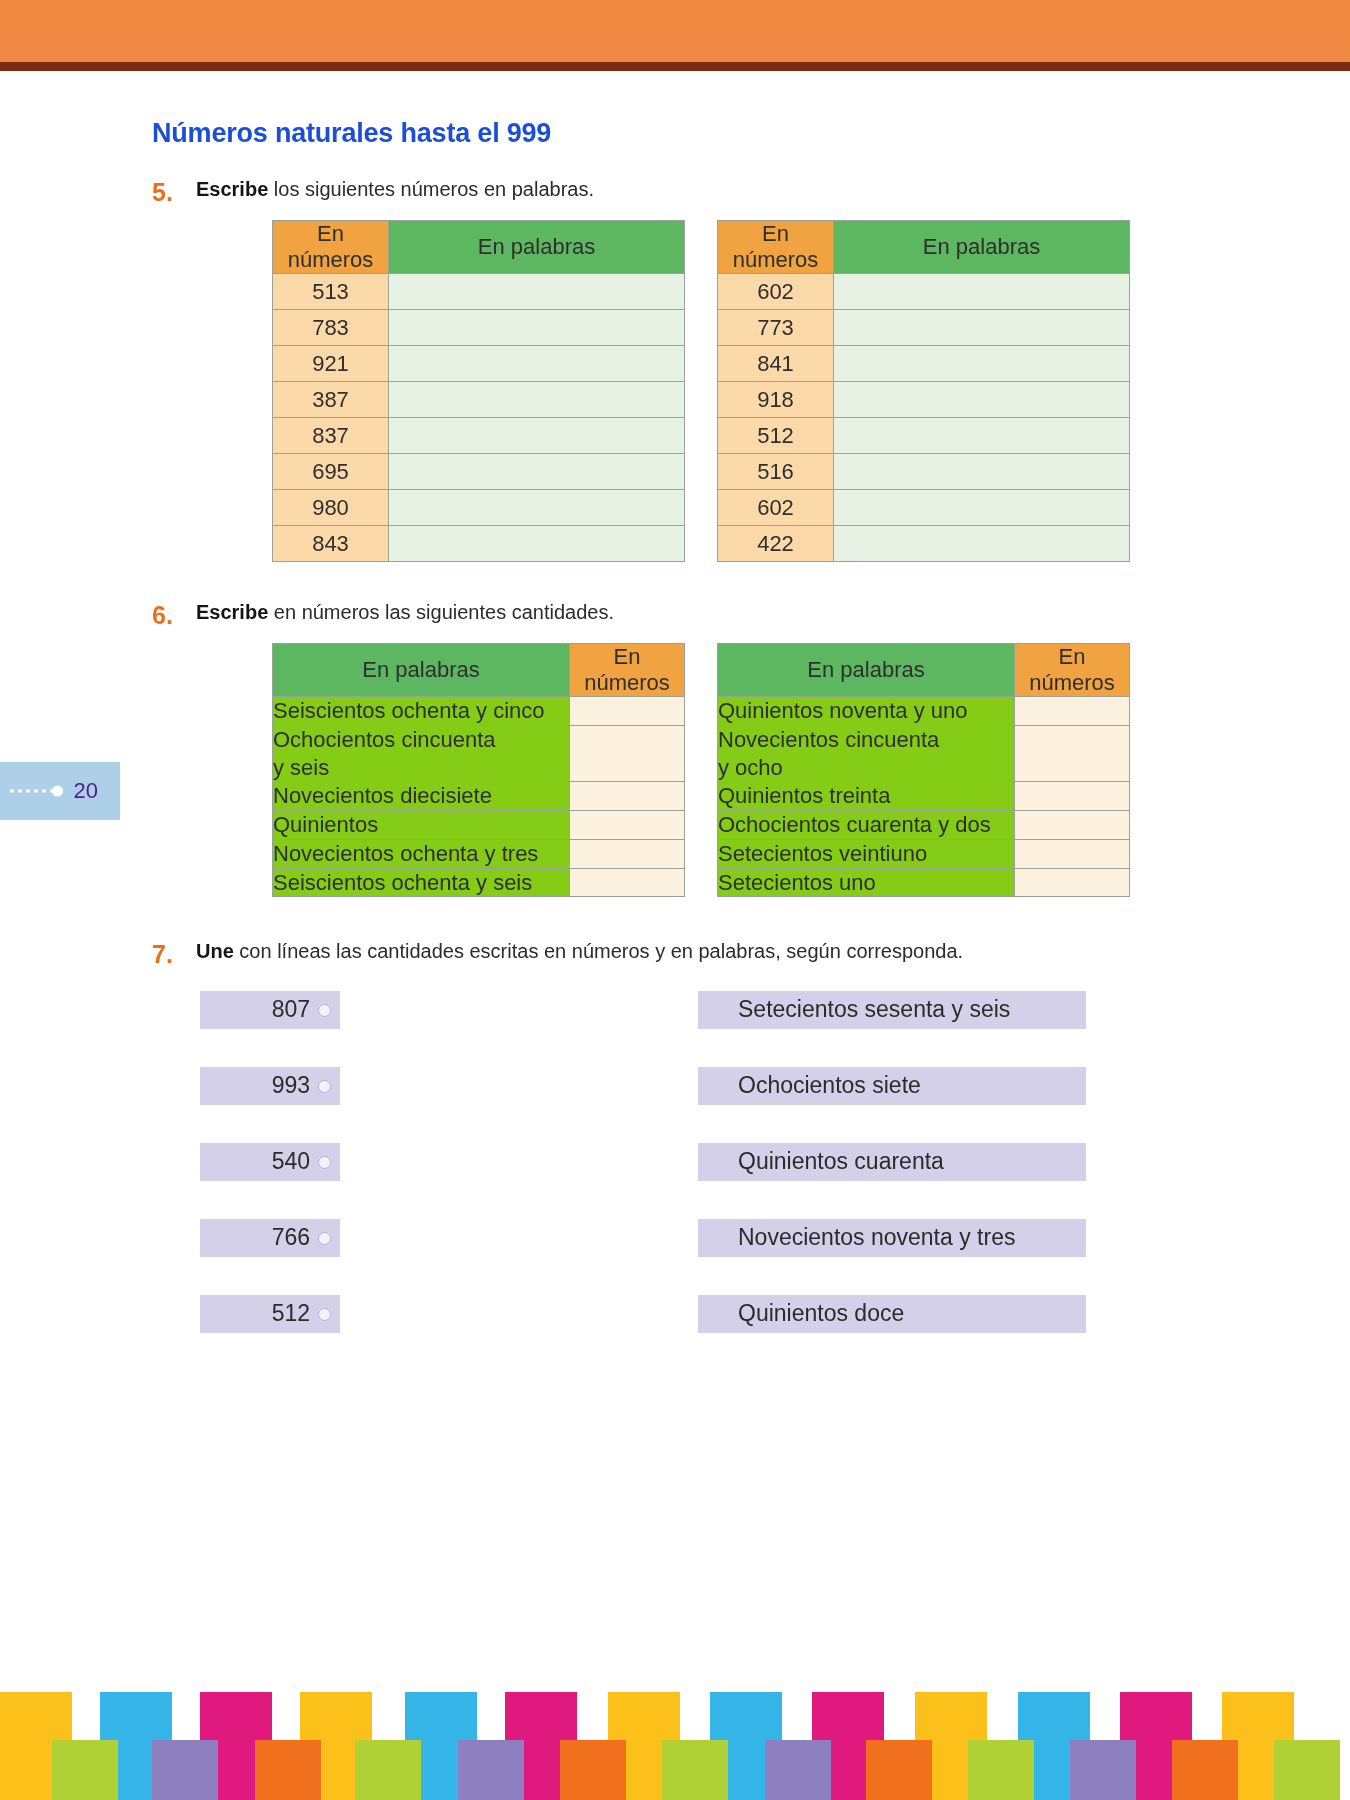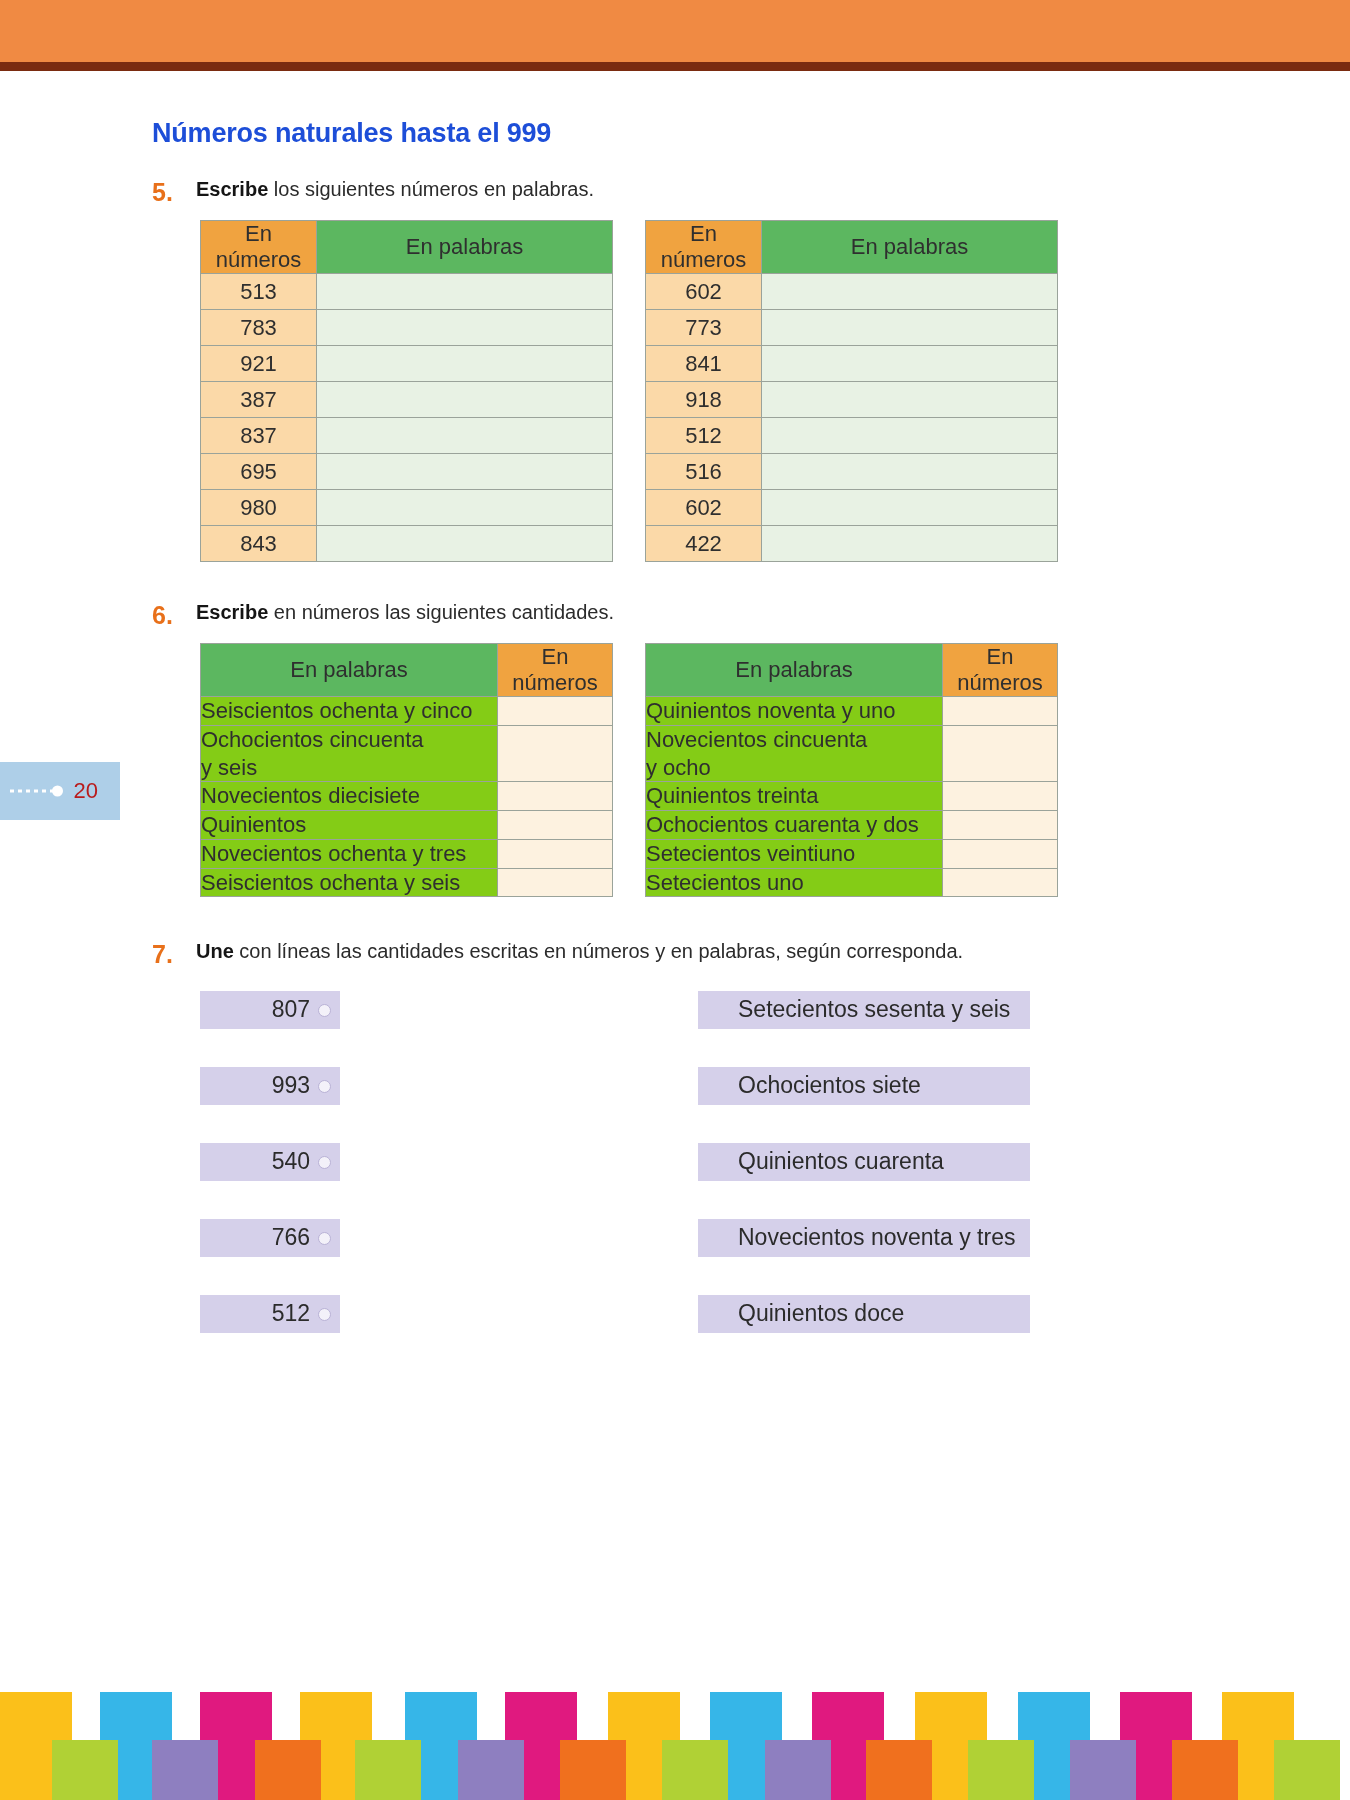--- a/index.html
+++ b/index.html
@@ -21,38 +21,38 @@
   }
   .page-badge .dots {
     position:absolute; left:10px; top:50%; transform:translateY(-50%);
     width:46px; height:3px;
     background: repeating-linear-gradient(to right, #ffffff 0 4px, transparent 4px 8px);
   }
   .page-badge .bigdot {
     position:absolute; left:52px; top:50%; transform:translateY(-50%);
     width:11px; height:11px; border-radius:50%; background:#ffffff;
   }
-  .page-badge span { font-size:22px; color:#b91c1c; font-family:"Liberation Sans",sans-serif; }
+  .page-badge span { font-size:22px; color:#4c1d95; font-family:"Liberation Sans",sans-serif; }
 
   
   .content { position:absolute; left:152px; top:118px; width:1050px; }
 
   .sec-title {
     color:#1d4ed8; font-size:27px; font-weight:bold; letter-spacing:-0.2px;
     margin-bottom:28px;
   }
 
   .exercise { position:relative; }
   .ex-line { display:flex; align-items:flex-start; gap:0px; margin-bottom:12px; }
   .ex-num { width:44px; flex:0 0 44px; color:#e8701a; font-size:25px; font-weight:bold; line-height:1.25; }
   .ex-text { font-size:20px; color:#2b2b2b; line-height:1.28; font-weight:normal; }
   .ex-text b { font-weight:bold; color:#151515; }
 
   
-  .tables-row { display:flex; gap:32px; margin-left:48px; }
+  .tables-row { display:flex; gap:32px; margin-left:48px;justify-content:center; }
   table.wk { border-collapse:collapse; table-layout:fixed; }
   table.wk th, table.wk td {
     border:1px solid #9aa39a; padding:0;
     font-size:22px; color:#2f2f2f; font-weight:normal;
   }
   
   th.h-num {
     background:#f0a340; color:#ffffff; font-weight:bold; font-size:23px;
     text-align:center; line-height:1.18; padding:9px 4px; border-color:#f0a340;
   }
@@ -68,21 +68,21 @@
   td.c-blankcream { background:#fdf2e0; }
 
   
   .match { position:relative; margin-left:48px; margin-top:20px; width:1002px; }
   .match-row { position:relative; height:76px; }
   .pill {
     position:absolute; top:0; height:38px; background:#d5d0ea;
     display:flex; align-items:center; font-size:23px; color:#2b2b2b;
   }
   .pill.left  { left:0px;  width:140px; justify-content:flex-end; padding-right:30px; }
-  .pill.right { left:498px; width:332px; justify-content:flex-start; padding-left:40px; }
+  .pill.right { left:498px; width:388px; justify-content:flex-start; padding-left:40px; }
   .knob {
     position:absolute; top:13px; width:13px; height:13px; border-radius:50%;
     background:#f3f1f9; border:1px solid #b9b2d6;
   }
   .knob.l { left:118px; }
   .knob.r { left:516px; }
 
   
   .bottom { position:absolute; left:0; bottom:0; width:1350px; height:195px; }
   .strip { position:absolute; bottom:0; }

